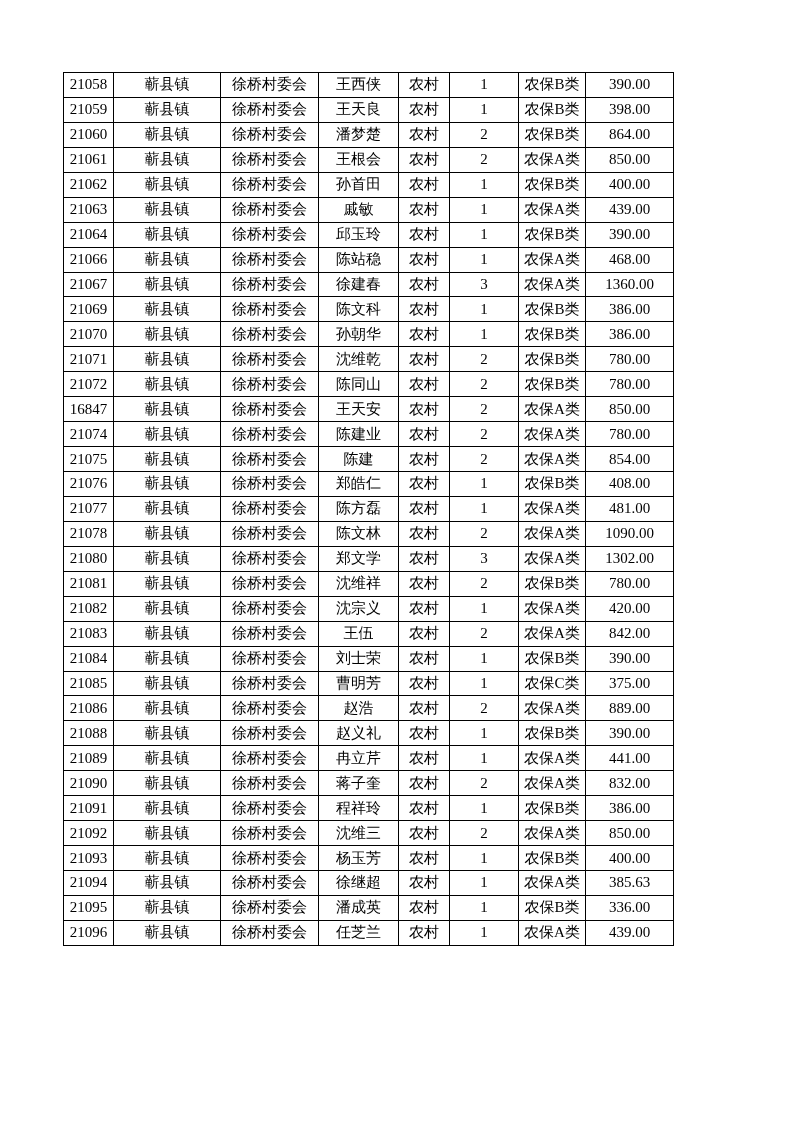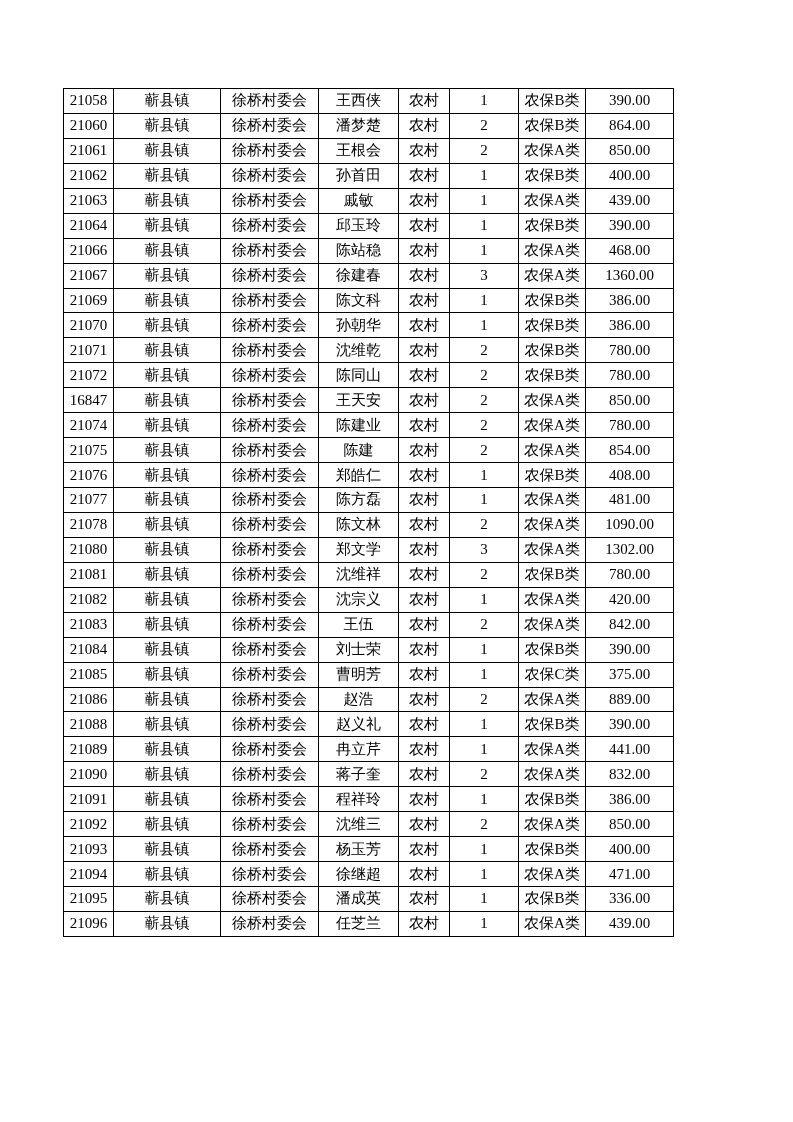--- a/index.html
+++ b/index.html
@@ -16,21 +16,21 @@
   }
   .page {
     position: absolute;
     inset: 0;
     background: #ffffff;
     overflow: hidden;
   }
   table.data-table {
     position: absolute;
     left: 63px;
-    top: 88px;
+    top: 72px;
     width: 610px;
     border-collapse: collapse;
     table-layout: fixed;
     padding-left: 11px;
   }
   table.data-table td {
     border: 1px solid #000000;
     text-align: center;
     vertical-align: middle;
     font-size: 15px;
@@ -62,20 +62,30 @@
           <td>21058</td>
           <td>蕲县镇</td>
           <td>徐桥村委会</td>
           <td>王西侠</td>
           <td>农村</td>
           <td>1</td>
           <td>农保B类</td>
           <td>390.00</td>
         </tr>
 
+        <tr>
+          <td>21059</td>
+          <td>蕲县镇</td>
+          <td>徐桥村委会</td>
+          <td>王天良</td>
+          <td>农村</td>
+          <td>1</td>
+          <td>农保B类</td>
+          <td>398.00</td>
+        </tr>
 
         <tr>
           <td>21060</td>
           <td>蕲县镇</td>
           <td>徐桥村委会</td>
           <td>潘梦楚</td>
           <td>农村</td>
           <td>2</td>
           <td>农保B类</td>
           <td>864.00</td>
@@ -405,21 +415,21 @@
         </tr>
 
         <tr>
           <td>21094</td>
           <td>蕲县镇</td>
           <td>徐桥村委会</td>
           <td>徐继超</td>
           <td>农村</td>
           <td>1</td>
           <td>农保A类</td>
-          <td>471.00</td>
+          <td>385.63</td>
         </tr>
 
         <tr>
           <td>21095</td>
           <td>蕲县镇</td>
           <td>徐桥村委会</td>
           <td>潘成英</td>
           <td>农村</td>
           <td>1</td>
           <td>农保B类</td>

